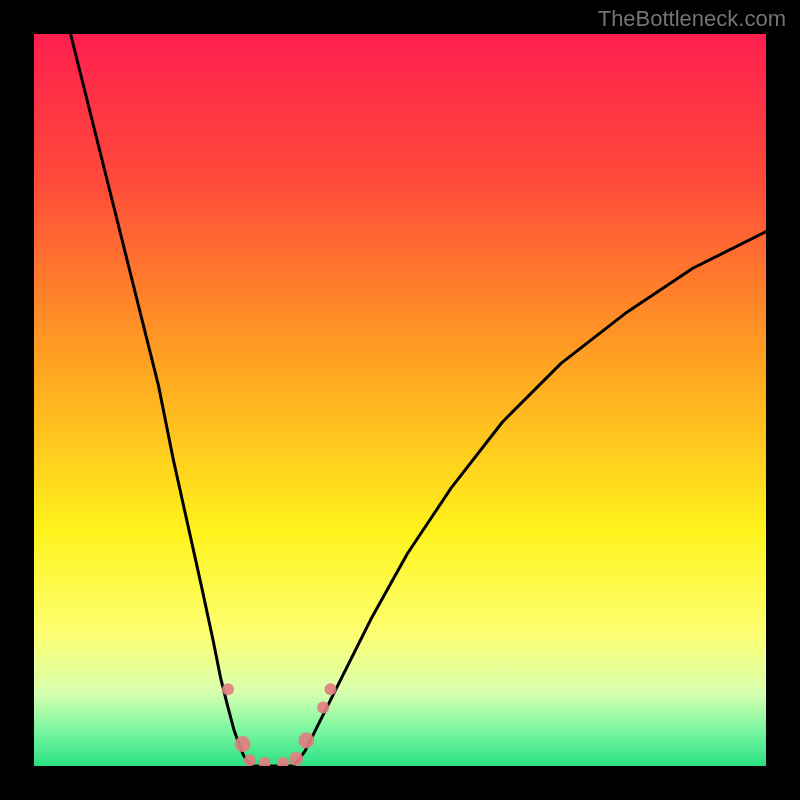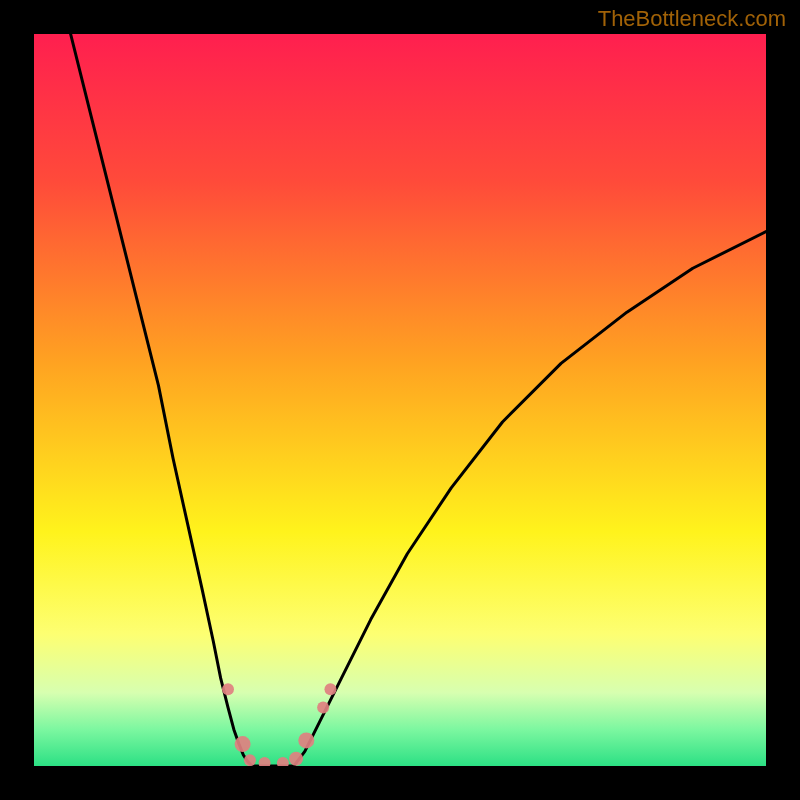--- a/index.html
+++ b/index.html
@@ -24,21 +24,21 @@
     left: 34px;
     top: 34px;
     width: 732px;
     height: 732px;
     
   }
   .watermark {
     position: absolute;
     top: 6px;
     right: 14px;
-    color: #a16207;
+    color: #737373;
     font-size: 22px;
     font-weight: 500;
     letter-spacing: 0px;
     user-select: none;
   }
   svg {
     display: block;
   }
 </style>
 </head>

